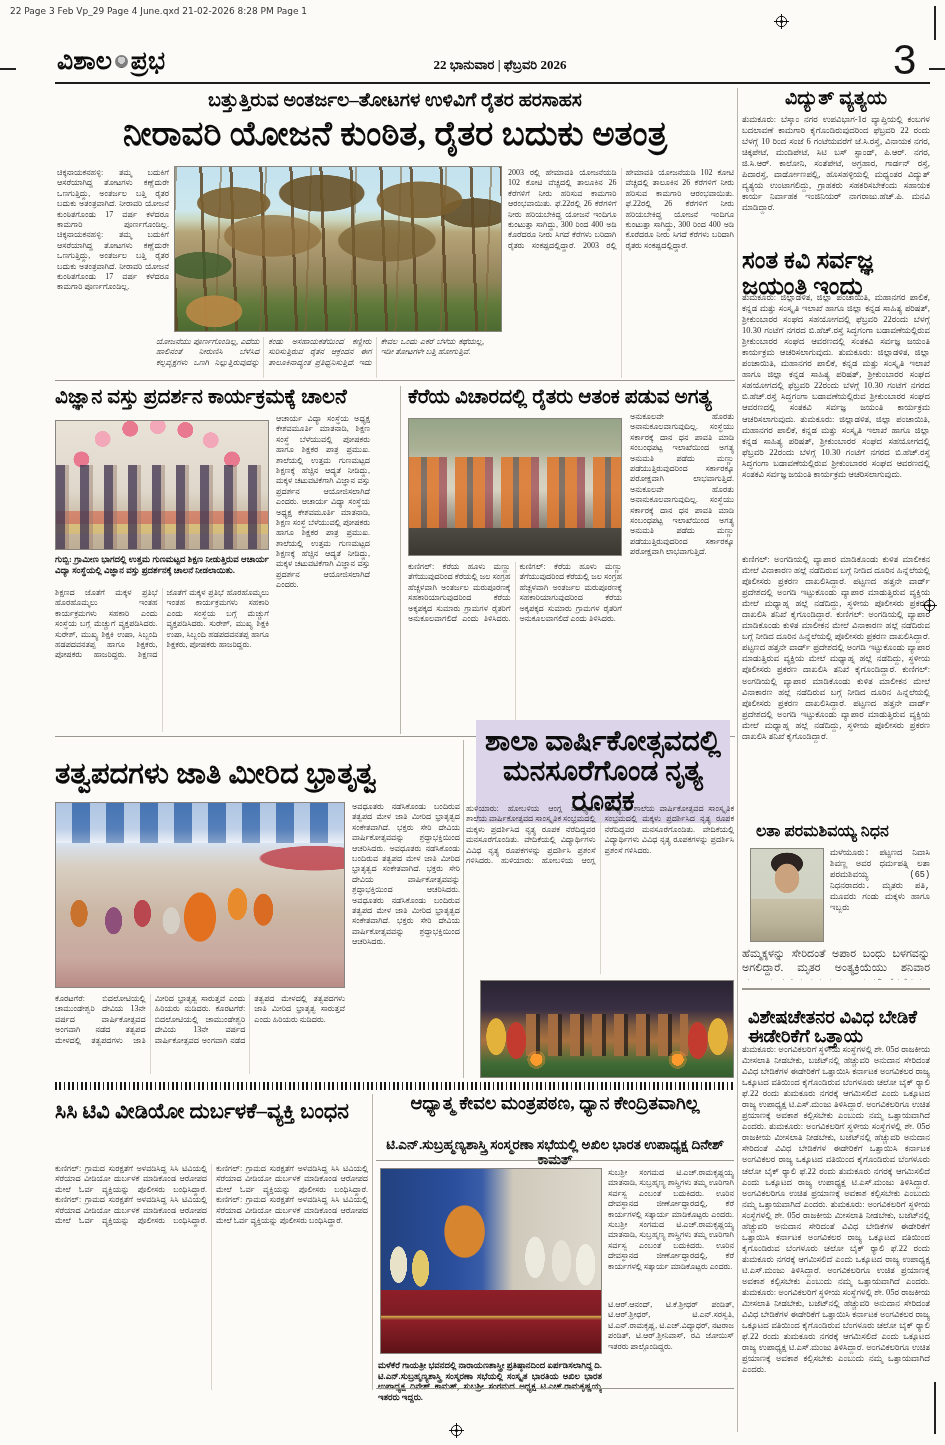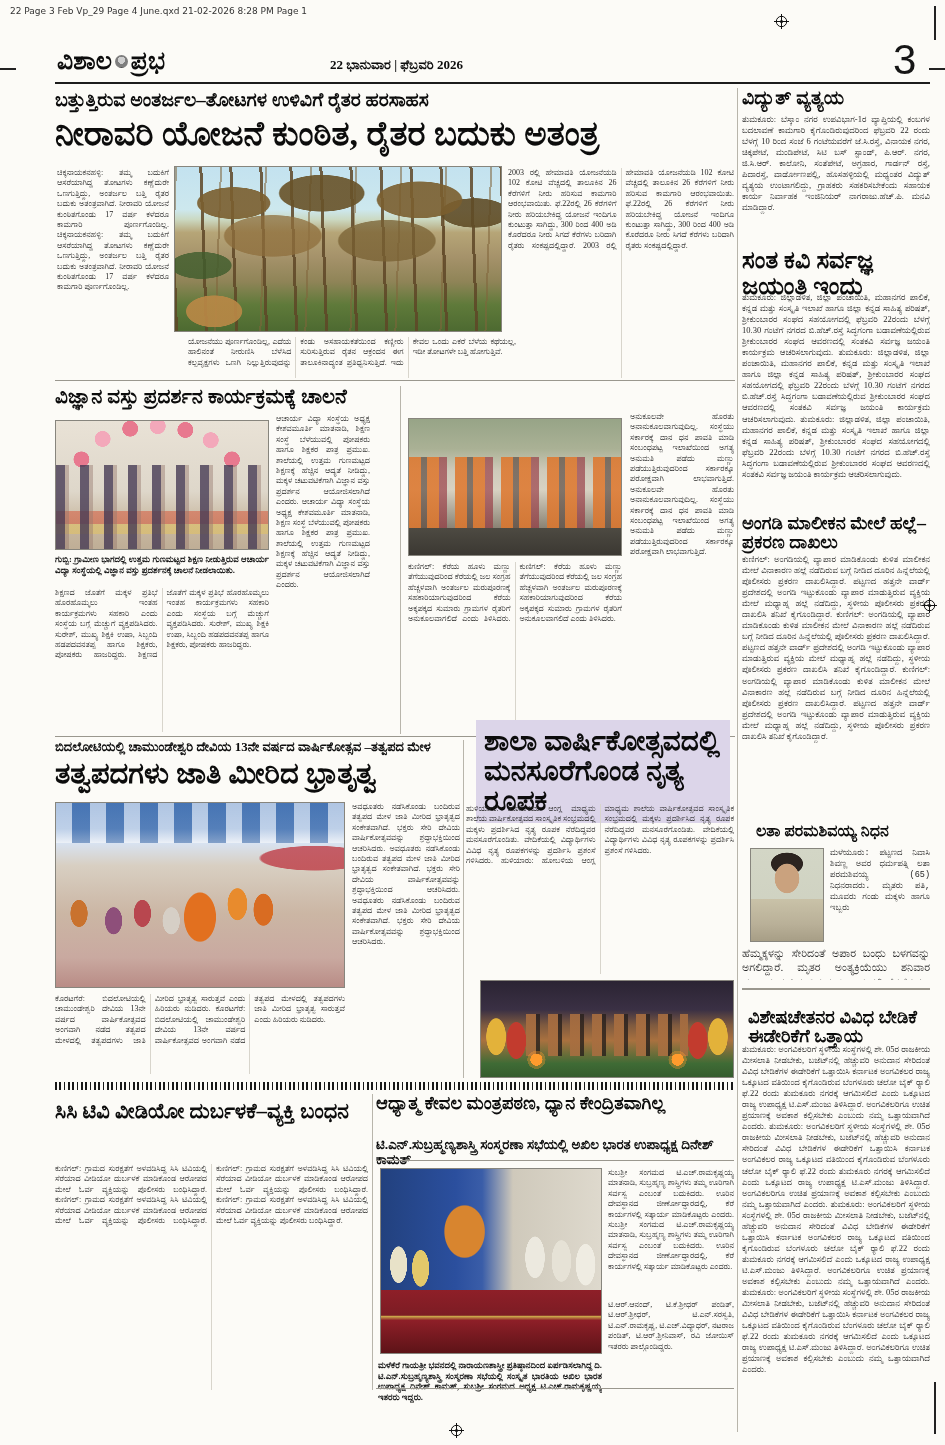--- a/index.html
+++ b/index.html
@@ -1,20 +1,20 @@
 <!DOCTYPE html>
 <html><head>
 <meta charset="utf-8">
 <style>
   html,body{margin:0;padding:0;background:#e8e8e6;}
   .page{position:relative;width:945px;height:1445px;background:#fcfbf7;
         font-family:"Liberation Serif","DejaVu Serif",serif;color:#161616;overflow:hidden;margin:0 auto;}
   .abs{position:absolute;box-sizing:border-box;}
   .hl{font-weight:700;line-height:1.08;color:#0c0c0c;}
-  .center{}
+  .center{text-align:center;}
   .slug{font-family:"DejaVu Sans",sans-serif;font-size:9px;color:#333;}
   .body-txt{font-size:8px;line-height:1.3;text-align:justify;overflow:hidden;color:#262626;}
   .cols2{column-count:2;column-gap:9px;column-rule:1px solid #d8d5cc;}
   .cols3{column-count:3;column-gap:9px;column-rule:1px solid #d8d5cc;}
   .caption{font-weight:700;font-size:8.5px;line-height:1.25;text-align:justify;overflow:hidden;}
   .hrule{background:#1c1c1c;}
   .hairline{background:#9a978e;}
   .vrule{background:#b8b5ab;width:1px;}
   .photo{border:1px solid #87857d;overflow:hidden;}
   .deco-strip{background:repeating-linear-gradient(90deg,#181818 0 2px,transparent 2px 4px,#181818 4px 6px,transparent 6px 9px,#181818 9px 10px,transparent 10px 13px);}
@@ -138,39 +138,39 @@
   <div class="abs pageno" style="left:893px;top:36px;font-size:42px;">3</div>
   <div class="abs hrule" style="left:55px;top:82px;width:875px;height:2px;"></div>
 
   <div class="abs vrule" style="left:737px;top:88px;height:1344px;"></div>
 
   <div class="abs hl center" style="left:55px;top:116px;width:680px;font-size:34px;">ನೀರಾವರಿ ಯೋಜನೆ ಕುಂಠಿತ, ರೈತರ ಬದುಕು ಅತಂತ್ರ</div>
   <div class="abs hl center" style="left:55px;top:90px;width:680px;font-size:19px;">ಬತ್ತುತ್ತಿರುವ ಅಂತರ್ಜಲ–ತೋಟಗಳ ಉಳಿವಿಗೆ ರೈತರ ಹರಸಾಹಸ</div>
 
   <div class="abs body-txt" style="left:57px;top:168px;width:112px;height:210px;">ಚಿಕ್ಕನಾಯಕನಹಳ್ಳಿ: ತಮ್ಮ ಬದುಕಿಗೆ ಆಸರೆಯಾಗಿದ್ದ ತೋಟಗಳು ಕಣ್ಣೆದುರೇ ಒಣಗುತ್ತಿದ್ದು, ಅಂತರ್ಜಲ ಬತ್ತಿ ರೈತರ ಬದುಕು ಅತಂತ್ರವಾಗಿದೆ. ನೀರಾವರಿ ಯೋಜನೆ ಕುಂಠಿತಗೊಂಡು 17 ವರ್ಷ ಕಳೆದರೂ ಕಾಮಗಾರಿ ಪೂರ್ಣಗೊಂಡಿಲ್ಲ. ಚಿಕ್ಕನಾಯಕನಹಳ್ಳಿ: ತಮ್ಮ ಬದುಕಿಗೆ ಆಸರೆಯಾಗಿದ್ದ ತೋಟಗಳು ಕಣ್ಣೆದುರೇ ಒಣಗುತ್ತಿದ್ದು, ಅಂತರ್ಜಲ ಬತ್ತಿ ರೈತರ ಬದುಕು ಅತಂತ್ರವಾಗಿದೆ. ನೀರಾವರಿ ಯೋಜನೆ ಕುಂಠಿತಗೊಂಡು 17 ವರ್ಷ ಕಳೆದರೂ ಕಾಮಗಾರಿ ಪೂರ್ಣಗೊಂಡಿಲ್ಲ.</div>
   <div class="abs photo ph-coconut" style="left:174px;top:166px;width:328px;height:166px;"></div>
-  <div class="abs body-txt cols3" style="left:188px;top:337px;width:328px;height:41px;">ಯೋಜನೆಯು ಪೂರ್ಣಗೊಂಡಿಲ್ಲ, ಎದೆಯ ಹಾಲಿನಂತೆ ನೀರುಣಿಸಿ ಬೆಳೆಸಿದ ಕಲ್ಪವೃಕ್ಷಗಳು ಒಣಗಿ ನಿಲ್ಲುತ್ತಿರುವುದನ್ನು ಕಂಡು ಅಸಹಾಯಕತೆಯಿಂದ ಕಣ್ಣೀರು ಸುರಿಸುತ್ತಿರುವ ರೈತನ ಆಕ್ರಂದನ ಈಗ ತಾಲೂಕಿನಾದ್ಯಂತ ಪ್ರತಿಧ್ವನಿಸುತ್ತಿದೆ. ಇದು ಕೇವಲ ಒಂದು ಎಕರೆ ಬೆಳೆಯ ಕಥೆಯಲ್ಲ, ಇಡೀ ತೋಟಗಳೇ ಬತ್ತಿ ಹೋಗುತ್ತಿವೆ.</div>
+  <div class="abs body-txt cols3" style="left:156px;top:337px;width:328px;height:41px;font-style:italic;">ಯೋಜನೆಯು ಪೂರ್ಣಗೊಂಡಿಲ್ಲ, ಎದೆಯ ಹಾಲಿನಂತೆ ನೀರುಣಿಸಿ ಬೆಳೆಸಿದ ಕಲ್ಪವೃಕ್ಷಗಳು ಒಣಗಿ ನಿಲ್ಲುತ್ತಿರುವುದನ್ನು ಕಂಡು ಅಸಹಾಯಕತೆಯಿಂದ ಕಣ್ಣೀರು ಸುರಿಸುತ್ತಿರುವ ರೈತನ ಆಕ್ರಂದನ ಈಗ ತಾಲೂಕಿನಾದ್ಯಂತ ಪ್ರತಿಧ್ವನಿಸುತ್ತಿದೆ. ಇದು ಕೇವಲ ಒಂದು ಎಕರೆ ಬೆಳೆಯ ಕಥೆಯಲ್ಲ, ಇಡೀ ತೋಟಗಳೇ ಬತ್ತಿ ಹೋಗುತ್ತಿವೆ.</div>
   <div class="abs body-txt cols2" style="left:508px;top:168px;width:226px;height:210px;">2003 ರಲ್ಲಿ ಹೇಮಾವತಿ ಯೋಜನೆಯಡಿ 102 ಕೋಟಿ ವೆಚ್ಚದಲ್ಲಿ ತಾಲೂಕಿನ 26 ಕೆರೆಗಳಿಗೆ ನೀರು ಹರಿಸುವ ಕಾಮಗಾರಿ ಆರಂಭವಾಯಿತು. ಫೆ.22ರಲ್ಲಿ 26 ಕೆರೆಗಳಿಗೆ ನೀರು ಹರಿಯಬೇಕಿದ್ದ ಯೋಜನೆ ಇಂದಿಗೂ ಕುಂಟುತ್ತಾ ಸಾಗಿದ್ದು, 300 ರಿಂದ 400 ಅಡಿ ಕೊರೆದರೂ ನೀರು ಸಿಗದೆ ಕೆರೆಗಳು ಬರಿದಾಗಿ ರೈತರು ಸಂಕಷ್ಟದಲ್ಲಿದ್ದಾರೆ. 2003 ರಲ್ಲಿ ಹೇಮಾವತಿ ಯೋಜನೆಯಡಿ 102 ಕೋಟಿ ವೆಚ್ಚದಲ್ಲಿ ತಾಲೂಕಿನ 26 ಕೆರೆಗಳಿಗೆ ನೀರು ಹರಿಸುವ ಕಾಮಗಾರಿ ಆರಂಭವಾಯಿತು. ಫೆ.22ರಲ್ಲಿ 26 ಕೆರೆಗಳಿಗೆ ನೀರು ಹರಿಯಬೇಕಿದ್ದ ಯೋಜನೆ ಇಂದಿಗೂ ಕುಂಟುತ್ತಾ ಸಾಗಿದ್ದು, 300 ರಿಂದ 400 ಅಡಿ ಕೊರೆದರೂ ನೀರು ಸಿಗದೆ ಕೆರೆಗಳು ಬರಿದಾಗಿ ರೈತರು ಸಂಕಷ್ಟದಲ್ಲಿದ್ದಾರೆ.</div>
 
   <div class="abs hairline" style="left:55px;top:380px;width:680px;height:1px;"></div>
 
   <div class="abs hl" style="left:55px;top:386px;width:345px;font-size:20px;">ವಿಜ್ಞಾನ ವಸ್ತು ಪ್ರದರ್ಶನ ಕಾರ್ಯಕ್ರಮಕ್ಕೆ ಚಾಲನೆ</div>
   <div class="abs photo ph-science" style="left:55px;top:420px;width:214px;height:130px;"></div>
   <div class="abs body-txt" style="left:276px;top:414px;width:94px;height:318px;">ಆಚಾರ್ಯ ವಿದ್ಯಾ ಸಂಸ್ಥೆಯ ಅಧ್ಯಕ್ಷ ಕೇಶವಮೂರ್ತಿ ಮಾತನಾಡಿ, ಶಿಕ್ಷಣ ಸಂಸ್ಥೆ ಬೆಳೆಯುವಲ್ಲಿ ಪೋಷಕರು ಹಾಗೂ ಶಿಕ್ಷಕರ ಪಾತ್ರ ಪ್ರಮುಖ. ಶಾಲೆಯಲ್ಲಿ ಉತ್ತಮ ಗುಣಮಟ್ಟದ ಶಿಕ್ಷಣಕ್ಕೆ ಹೆಚ್ಚಿನ ಆದ್ಯತೆ ನೀಡಿದ್ದು, ಮಕ್ಕಳ ಚಟುವಟಿಕೆಗಾಗಿ ವಿಜ್ಞಾನ ವಸ್ತು ಪ್ರದರ್ಶನ ಆಯೋಜಿಸಲಾಗಿದೆ ಎಂದರು. ಆಚಾರ್ಯ ವಿದ್ಯಾ ಸಂಸ್ಥೆಯ ಅಧ್ಯಕ್ಷ ಕೇಶವಮೂರ್ತಿ ಮಾತನಾಡಿ, ಶಿಕ್ಷಣ ಸಂಸ್ಥೆ ಬೆಳೆಯುವಲ್ಲಿ ಪೋಷಕರು ಹಾಗೂ ಶಿಕ್ಷಕರ ಪಾತ್ರ ಪ್ರಮುಖ. ಶಾಲೆಯಲ್ಲಿ ಉತ್ತಮ ಗುಣಮಟ್ಟದ ಶಿಕ್ಷಣಕ್ಕೆ ಹೆಚ್ಚಿನ ಆದ್ಯತೆ ನೀಡಿದ್ದು, ಮಕ್ಕಳ ಚಟುವಟಿಕೆಗಾಗಿ ವಿಜ್ಞಾನ ವಸ್ತು ಪ್ರದರ್ಶನ ಆಯೋಜಿಸಲಾಗಿದೆ ಎಂದರು.</div>
   <div class="abs caption" style="left:55px;top:554px;width:214px;height:30px;">ಗುಬ್ಬಿ: ಗ್ರಾಮೀಣ ಭಾಗದಲ್ಲಿ ಉತ್ತಮ ಗುಣಮಟ್ಟದ ಶಿಕ್ಷಣ ನೀಡುತ್ತಿರುವ ಆಚಾರ್ಯ ವಿದ್ಯಾ ಸಂಸ್ಥೆಯಲ್ಲಿ ವಿಜ್ಞಾನ ವಸ್ತು ಪ್ರದರ್ಶನಕ್ಕೆ ಚಾಲನೆ ನೀಡಲಾಯಿತು.</div>
   <div class="abs body-txt cols2" style="left:55px;top:588px;width:214px;height:144px;">ಶಿಕ್ಷಣದ ಜೊತೆಗೆ ಮಕ್ಕಳ ಪ್ರತಿಭೆ ಹೊರಹೊಮ್ಮಲು ಇಂತಹ ಕಾರ್ಯಕ್ರಮಗಳು ಸಹಕಾರಿ ಎಂದು ಸಂಸ್ಥೆಯ ಬಗ್ಗೆ ಮೆಚ್ಚುಗೆ ವ್ಯಕ್ತಪಡಿಸಿದರು. ಸುರೇಶ್, ಮುಖ್ಯ ಶಿಕ್ಷಕಿ ಉಷಾ, ಸಿಬ್ಬಂದಿ ಹಡಪದವನತಪ್ಪ ಹಾಗೂ ಶಿಕ್ಷಕರು, ಪೋಷಕರು ಹಾಜರಿದ್ದರು. ಶಿಕ್ಷಣದ ಜೊತೆಗೆ ಮಕ್ಕಳ ಪ್ರತಿಭೆ ಹೊರಹೊಮ್ಮಲು ಇಂತಹ ಕಾರ್ಯಕ್ರಮಗಳು ಸಹಕಾರಿ ಎಂದು ಸಂಸ್ಥೆಯ ಬಗ್ಗೆ ಮೆಚ್ಚುಗೆ ವ್ಯಕ್ತಪಡಿಸಿದರು. ಸುರೇಶ್, ಮುಖ್ಯ ಶಿಕ್ಷಕಿ ಉಷಾ, ಸಿಬ್ಬಂದಿ ಹಡಪದವನತಪ್ಪ ಹಾಗೂ ಶಿಕ್ಷಕರು, ಪೋಷಕರು ಹಾಜರಿದ್ದರು.</div>
   <div class="abs vrule" style="left:400px;top:386px;height:348px;"></div>
 
+  <div class="abs hl" style="left:408px;top:386px;width:328px;font-size:20px;">ಕೆರೆಯ ವಿಚಾರದಲ್ಲಿ ರೈತರು ಆತಂಕ ಪಡುವ ಅಗತ್ಯ</div>
   <div class="abs photo ph-kere" style="left:408px;top:418px;width:214px;height:138px;"></div>
   <div class="abs body-txt" style="left:630px;top:412px;width:104px;height:320px;">ಅನುಕೂಲವೇ ಹೊರತು ಅನಾನುಕೂಲವಾಗುವುದಿಲ್ಲ. ಸಂಸ್ಥೆಯು ಸರ್ಕಾರಕ್ಕೆ ದಾನ ಧನ ಪಾವತಿ ಮಾಡಿ ಸಂಬಂಧಪಟ್ಟ ಇಲಾಖೆಯಿಂದ ಅಗತ್ಯ ಅನುಮತಿ ಪಡೆದು ಮಣ್ಣು ಪಡೆಯುತ್ತಿರುವುದರಿಂದ ಸರ್ಕಾರಕ್ಕೂ ಪರೋಕ್ಷವಾಗಿ ಲಾಭವಾಗುತ್ತಿದೆ. ಅನುಕೂಲವೇ ಹೊರತು ಅನಾನುಕೂಲವಾಗುವುದಿಲ್ಲ. ಸಂಸ್ಥೆಯು ಸರ್ಕಾರಕ್ಕೆ ದಾನ ಧನ ಪಾವತಿ ಮಾಡಿ ಸಂಬಂಧಪಟ್ಟ ಇಲಾಖೆಯಿಂದ ಅಗತ್ಯ ಅನುಮತಿ ಪಡೆದು ಮಣ್ಣು ಪಡೆಯುತ್ತಿರುವುದರಿಂದ ಸರ್ಕಾರಕ್ಕೂ ಪರೋಕ್ಷವಾಗಿ ಲಾಭವಾಗುತ್ತಿದೆ.</div>
   <div class="abs body-txt cols2" style="left:408px;top:562px;width:214px;height:170px;">ಕುಣಿಗಲ್: ಕೆರೆಯ ಹೂಳು ಮಣ್ಣು ತೆಗೆಯುವುದರಿಂದ ಕೆರೆಯಲ್ಲಿ ಜಲ ಸಂಗ್ರಹ ಹೆಚ್ಚಳವಾಗಿ ಅಂತರ್ಜಲ ಮರುಪೂರಣಕ್ಕೆ ಸಹಕಾರಿಯಾಗುವುದರಿಂದ ಕೆರೆಯ ಅಕ್ಕಪಕ್ಕದ ಸುಮಾರು ಗ್ರಾಮಗಳ ರೈತರಿಗೆ ಅನುಕೂಲವಾಗಲಿದೆ ಎಂದು ತಿಳಿಸಿದರು. ಕುಣಿಗಲ್: ಕೆರೆಯ ಹೂಳು ಮಣ್ಣು ತೆಗೆಯುವುದರಿಂದ ಕೆರೆಯಲ್ಲಿ ಜಲ ಸಂಗ್ರಹ ಹೆಚ್ಚಳವಾಗಿ ಅಂತರ್ಜಲ ಮರುಪೂರಣಕ್ಕೆ ಸಹಕಾರಿಯಾಗುವುದರಿಂದ ಕೆರೆಯ ಅಕ್ಕಪಕ್ಕದ ಸುಮಾರು ಗ್ರಾಮಗಳ ರೈತರಿಗೆ ಅನುಕೂಲವಾಗಲಿದೆ ಎಂದು ತಿಳಿಸಿದರು.</div>
 
   <div class="abs hairline" style="left:55px;top:736px;width:680px;height:1px;"></div>
 
-  <div class="abs hl" style="left:55px;top:740px;width:405px;font-size:13px;">ಬಿದಲೋಟಿಯಲ್ಲಿ ಚಾಮುಂಡೇಶ್ವರಿ ದೇವಿಯ 13ನೇ ವರ್ಷದ ವಾರ್ಷಿಕೋತ್ಸವ –ತತ್ವಪದ ಮೇಳ</div>
   <div class="abs hl" style="left:55px;top:758px;width:405px;font-size:29px;">ತತ್ವಪದಗಳು ಜಾತಿ ಮೀರಿದ ಭ್ರಾತೃತ್ವ</div>
   <div class="abs photo ph-tattva" style="left:55px;top:802px;width:290px;height:186px;"></div>
   <div class="abs body-txt" style="left:352px;top:802px;width:108px;height:272px;">ಅವಧೂತರು ನಡೆಸಿಕೊಂಡು ಬಂದಿರುವ ತತ್ವಪದ ಮೇಳ ಜಾತಿ ಮೀರಿದ ಭ್ರಾತೃತ್ವದ ಸಂಕೇತವಾಗಿದೆ. ಭಕ್ತರು ಸೇರಿ ದೇವಿಯ ವಾರ್ಷಿಕೋತ್ಸವವನ್ನು ಶ್ರದ್ಧಾಭಕ್ತಿಯಿಂದ ಆಚರಿಸಿದರು. ಅವಧೂತರು ನಡೆಸಿಕೊಂಡು ಬಂದಿರುವ ತತ್ವಪದ ಮೇಳ ಜಾತಿ ಮೀರಿದ ಭ್ರಾತೃತ್ವದ ಸಂಕೇತವಾಗಿದೆ. ಭಕ್ತರು ಸೇರಿ ದೇವಿಯ ವಾರ್ಷಿಕೋತ್ಸವವನ್ನು ಶ್ರದ್ಧಾಭಕ್ತಿಯಿಂದ ಆಚರಿಸಿದರು. ಅವಧೂತರು ನಡೆಸಿಕೊಂಡು ಬಂದಿರುವ ತತ್ವಪದ ಮೇಳ ಜಾತಿ ಮೀರಿದ ಭ್ರಾತೃತ್ವದ ಸಂಕೇತವಾಗಿದೆ. ಭಕ್ತರು ಸೇರಿ ದೇವಿಯ ವಾರ್ಷಿಕೋತ್ಸವವನ್ನು ಶ್ರದ್ಧಾಭಕ್ತಿಯಿಂದ ಆಚರಿಸಿದರು.</div>
   <div class="abs body-txt cols3" style="left:55px;top:994px;width:290px;height:80px;">ಕೊರಟಗೆರೆ: ಬಿದಲೋಟಿಯಲ್ಲಿ ಚಾಮುಂಡೇಶ್ವರಿ ದೇವಿಯ 13ನೇ ವರ್ಷದ ವಾರ್ಷಿಕೋತ್ಸವದ ಅಂಗವಾಗಿ ನಡೆದ ತತ್ವಪದ ಮೇಳದಲ್ಲಿ ತತ್ವಪದಗಳು ಜಾತಿ ಮೀರಿದ ಭ್ರಾತೃತ್ವ ಸಾರುತ್ತವೆ ಎಂದು ಹಿರಿಯರು ನುಡಿದರು. ಕೊರಟಗೆರೆ: ಬಿದಲೋಟಿಯಲ್ಲಿ ಚಾಮುಂಡೇಶ್ವರಿ ದೇವಿಯ 13ನೇ ವರ್ಷದ ವಾರ್ಷಿಕೋತ್ಸವದ ಅಂಗವಾಗಿ ನಡೆದ ತತ್ವಪದ ಮೇಳದಲ್ಲಿ ತತ್ವಪದಗಳು ಜಾತಿ ಮೀರಿದ ಭ್ರಾತೃತ್ವ ಸಾರುತ್ತವೆ ಎಂದು ಹಿರಿಯರು ನುಡಿದರು.</div>
   <div class="abs vrule" style="left:463px;top:740px;height:338px;"></div>
 
   <div class="abs lavender-box hl center" style="left:476px;top:720px;width:254px;font-size:28px;">ಶಾಲಾ ವಾರ್ಷಿಕೋತ್ಸವದಲ್ಲಿ ಮನಸೂರೆಗೊಂಡ ನೃತ್ಯ ರೂಪಕ</div>
   <div class="abs body-txt cols2" style="left:466px;top:804px;width:268px;height:170px;">ಹುಳಿಯಾರು: ಹೋಬಳಿಯ ಆಂಗ್ಲ ಮಾಧ್ಯಮ ಶಾಲೆಯ ವಾರ್ಷಿಕೋತ್ಸವದ ಸಾಂಸ್ಕೃತಿಕ ಸಂಭ್ರಮದಲ್ಲಿ ಮಕ್ಕಳು ಪ್ರದರ್ಶಿಸಿದ ನೃತ್ಯ ರೂಪಕ ನೆರೆದಿದ್ದವರ ಮನಸೂರೆಗೊಂಡಿತು. ವೇದಿಕೆಯಲ್ಲಿ ವಿದ್ಯಾರ್ಥಿಗಳು ವಿವಿಧ ನೃತ್ಯ ರೂಪಕಗಳನ್ನು ಪ್ರದರ್ಶಿಸಿ ಪ್ರಶಂಸೆ ಗಳಿಸಿದರು. ಹುಳಿಯಾರು: ಹೋಬಳಿಯ ಆಂಗ್ಲ ಮಾಧ್ಯಮ ಶಾಲೆಯ ವಾರ್ಷಿಕೋತ್ಸವದ ಸಾಂಸ್ಕೃತಿಕ ಸಂಭ್ರಮದಲ್ಲಿ ಮಕ್ಕಳು ಪ್ರದರ್ಶಿಸಿದ ನೃತ್ಯ ರೂಪಕ ನೆರೆದಿದ್ದವರ ಮನಸೂರೆಗೊಂಡಿತು. ವೇದಿಕೆಯಲ್ಲಿ ವಿದ್ಯಾರ್ಥಿಗಳು ವಿವಿಧ ನೃತ್ಯ ರೂಪಕಗಳನ್ನು ಪ್ರದರ್ಶಿಸಿ ಪ್ರಶಂಸೆ ಗಳಿಸಿದರು.</div>
   <div class="abs photo ph-school" style="left:480px;top:980px;width:254px;height:98px;"></div>
 
@@ -188,21 +188,20 @@
   <div class="abs body-txt" style="left:608px;top:1300px;width:126px;height:84px;">ಟಿ.ಆರ್.ಆನಂದ್, ಟಿ.ಕೆ.ಶ್ರೀಧರ್ ಪಂಡಿತ್, ಟಿ.ಆರ್.ಶ್ರೀಧರ್, ಟಿ.ಎನ್.ಸರಸ್ವತಿ, ಟಿ.ಎನ್.ರಾಮಕೃಷ್ಣ, ಟಿ.ಎಚ್.ವಿದ್ಯಾಧರ್, ನಟರಾಜ ಪಂಡಿತ್, ಟಿ.ಆರ್.ಶ್ರೀನಿವಾಸ್, ರವಿ ಜೋಯಿಸ್ ಇತರರು ಪಾಲ್ಗೊಂಡಿದ್ದರು.</div>
   <div class="abs caption" style="left:378px;top:1360px;width:224px;height:44px;">ಮಳೆಕೆರೆ ಗಾಯತ್ರೀ ಭವನದಲ್ಲಿ ನಾರಾಯಣಶಾಸ್ತ್ರೀ ಪ್ರತಿಷ್ಠಾನದಿಂದ ಏರ್ಪಡಿಸಲಾಗಿದ್ದ ದಿ. ಟಿ.ಎನ್.ಸುಬ್ರಹ್ಮಣ್ಯಶಾಸ್ತ್ರಿ ಸಂಸ್ಮರಣಾ ಸಭೆಯಲ್ಲಿ ಸಂಸ್ಕೃತ ಭಾರತಿಯ ಅಖಿಲ ಭಾರತ ಉಪಾಧ್ಯಕ್ಷ ದಿನೇಶ್ ಕಾಮತ್, ಸುಬಶ್ರೀ ಸಂಗಮದ ಅಧ್ಯಕ್ಷ ಟಿ.ಎಚ್.ರಾಮಕೃಷ್ಣಯ್ಯ ಇತರರು ಇದ್ದರು.</div>
   <div class="abs hairline" style="left:376px;top:1388px;width:358px;height:1px;"></div>
 
   <div class="abs hl center" style="left:742px;top:88px;width:188px;font-size:19px;">ವಿದ್ಯುತ್ ವ್ಯತ್ಯಯ</div>
   <div class="abs body-txt" style="left:742px;top:114px;width:188px;height:128px;font-size:8.5px;">ತುಮಕೂರು: ಬೆಸ್ಕಾಂ ನಗರ ಉಪವಿಭಾಗ-1ರ ವ್ಯಾಪ್ತಿಯಲ್ಲಿ ಕಂಬಗಳ ಬದಲಾವಣೆ ಕಾಮಗಾರಿ ಕೈಗೊಂಡಿರುವುದರಿಂದ ಫೆಬ್ರವರಿ 22 ರಂದು ಬೆಳಗ್ಗೆ 10 ರಿಂದ ಸಂಜೆ 6 ಗಂಟೆಯವರೆಗೆ ಜೆ.ಸಿ.ರಸ್ತೆ, ವಿನಾಯಕ ನಗರ, ಚಿಕ್ಕಪೇಟೆ, ಮಂಡಿಪೇಟೆ, ಸಿಟಿ ಬಸ್ ಸ್ಟಾಂಡ್, ಪಿ.ಆರ್. ನಗರ, ಜಿ.ಸಿ.ಆರ್. ಕಾಲೋನಿ, ಸಂತೆಪೇಟೆ, ಅಗ್ರಹಾರ, ಗಾರ್ಡನ್ ರಸ್ತೆ, ಪಿದಾರಸ್ತೆ, ವಾರ್ಡೋಣಪಲ್ಲಿ, ಹೊಸಹಳ್ಳಿಯಲ್ಲಿ ಮಧ್ಯಂತರ ವಿದ್ಯುತ್ ವ್ಯತ್ಯಯ ಉಂಟಾಗಲಿದ್ದು, ಗ್ರಾಹಕರು ಸಹಕರಿಸಬೇಕೆಂದು ಸಹಾಯಕ ಕಾರ್ಯ ನಿರ್ವಾಹಕ ಇಂಜಿನಿಯರ್ ನಾಗರಾಜು.ಹೆಚ್.ಪಿ. ಮನವಿ ಮಾಡಿದ್ದಾರೆ.</div>
 
   <div class="abs hl" style="left:742px;top:248px;width:188px;font-size:24px;">ಸಂತ ಕವಿ ಸರ್ವಜ್ಞ ಜಯಂತಿ ಇಂದು</div>
   <div class="abs body-txt" style="left:742px;top:292px;width:188px;height:218px;font-size:8.5px;">ತುಮಕೂರು: ಜಿಲ್ಲಾಡಳಿತ, ಜಿಲ್ಲಾ ಪಂಚಾಯಿತಿ, ಮಹಾನಗರ ಪಾಲಿಕೆ, ಕನ್ನಡ ಮತ್ತು ಸಂಸ್ಕೃತಿ ಇಲಾಖೆ ಹಾಗೂ ಜಿಲ್ಲಾ ಕನ್ನಡ ಸಾಹಿತ್ಯ ಪರಿಷತ್, ಶ್ರೀಕುಂಬಾರರ ಸಂಘದ ಸಹಯೋಗದಲ್ಲಿ ಫೆಬ್ರವರಿ 22ರಂದು ಬೆಳಗ್ಗೆ 10.30 ಗಂಟೆಗೆ ನಗರದ ಬಿ.ಹೆಚ್.ರಸ್ತೆ ಸಿದ್ಧಗಂಗಾ ಬಡಾವಣೆಯಲ್ಲಿರುವ ಶ್ರೀಕುಂಬಾರರ ಸಂಘದ ಆವರಣದಲ್ಲಿ ಸಂತಕವಿ ಸರ್ವಜ್ಞ ಜಯಂತಿ ಕಾರ್ಯಕ್ರಮ ಆಚರಿಸಲಾಗುವುದು. ತುಮಕೂರು: ಜಿಲ್ಲಾಡಳಿತ, ಜಿಲ್ಲಾ ಪಂಚಾಯಿತಿ, ಮಹಾನಗರ ಪಾಲಿಕೆ, ಕನ್ನಡ ಮತ್ತು ಸಂಸ್ಕೃತಿ ಇಲಾಖೆ ಹಾಗೂ ಜಿಲ್ಲಾ ಕನ್ನಡ ಸಾಹಿತ್ಯ ಪರಿಷತ್, ಶ್ರೀಕುಂಬಾರರ ಸಂಘದ ಸಹಯೋಗದಲ್ಲಿ ಫೆಬ್ರವರಿ 22ರಂದು ಬೆಳಗ್ಗೆ 10.30 ಗಂಟೆಗೆ ನಗರದ ಬಿ.ಹೆಚ್.ರಸ್ತೆ ಸಿದ್ಧಗಂಗಾ ಬಡಾವಣೆಯಲ್ಲಿರುವ ಶ್ರೀಕುಂಬಾರರ ಸಂಘದ ಆವರಣದಲ್ಲಿ ಸಂತಕವಿ ಸರ್ವಜ್ಞ ಜಯಂತಿ ಕಾರ್ಯಕ್ರಮ ಆಚರಿಸಲಾಗುವುದು. ತುಮಕೂರು: ಜಿಲ್ಲಾಡಳಿತ, ಜಿಲ್ಲಾ ಪಂಚಾಯಿತಿ, ಮಹಾನಗರ ಪಾಲಿಕೆ, ಕನ್ನಡ ಮತ್ತು ಸಂಸ್ಕೃತಿ ಇಲಾಖೆ ಹಾಗೂ ಜಿಲ್ಲಾ ಕನ್ನಡ ಸಾಹಿತ್ಯ ಪರಿಷತ್, ಶ್ರೀಕುಂಬಾರರ ಸಂಘದ ಸಹಯೋಗದಲ್ಲಿ ಫೆಬ್ರವರಿ 22ರಂದು ಬೆಳಗ್ಗೆ 10.30 ಗಂಟೆಗೆ ನಗರದ ಬಿ.ಹೆಚ್.ರಸ್ತೆ ಸಿದ್ಧಗಂಗಾ ಬಡಾವಣೆಯಲ್ಲಿರುವ ಶ್ರೀಕುಂಬಾರರ ಸಂಘದ ಆವರಣದಲ್ಲಿ ಸಂತಕವಿ ಸರ್ವಜ್ಞ ಜಯಂತಿ ಕಾರ್ಯಕ್ರಮ ಆಚರಿಸಲಾಗುವುದು.</div>
 
-  <div class="abs hl" style="left:742px;top:514px;width:188px;font-size:18px;">ಅಂಗಡಿ ಮಾಲೀಕನ ಮೇಲೆ ಹಲ್ಲೆ– ಪ್ರಕರಣ ದಾಖಲು</div>
   <div class="abs body-txt" style="left:742px;top:554px;width:188px;height:260px;font-size:8.5px;">ಕುಣಿಗಲ್: ಅಂಗಡಿಯಲ್ಲಿ ವ್ಯಾಪಾರ ಮಾಡಿಕೊಂಡು ಕುಳಿತ ಮಾಲೀಕನ ಮೇಲೆ ವಿನಾಕಾರಣ ಹಲ್ಲೆ ನಡೆದಿರುವ ಬಗ್ಗೆ ನೀಡಿದ ದೂರಿನ ಹಿನ್ನೆಲೆಯಲ್ಲಿ ಪೊಲೀಸರು ಪ್ರಕರಣ ದಾಖಲಿಸಿದ್ದಾರೆ. ಪಟ್ಟಣದ ಹತ್ತನೇ ವಾರ್ಡ್ ಪ್ರದೇಶದಲ್ಲಿ ಅಂಗಡಿ ಇಟ್ಟುಕೊಂಡು ವ್ಯಾಪಾರ ಮಾಡುತ್ತಿರುವ ವ್ಯಕ್ತಿಯ ಮೇಲೆ ಮಧ್ಯಾಹ್ನ ಹಲ್ಲೆ ನಡೆದಿದ್ದು, ಸ್ಥಳೀಯ ಪೊಲೀಸರು ಪ್ರಕರಣ ದಾಖಲಿಸಿ ತನಿಖೆ ಕೈಗೊಂಡಿದ್ದಾರೆ. ಕುಣಿಗಲ್: ಅಂಗಡಿಯಲ್ಲಿ ವ್ಯಾಪಾರ ಮಾಡಿಕೊಂಡು ಕುಳಿತ ಮಾಲೀಕನ ಮೇಲೆ ವಿನಾಕಾರಣ ಹಲ್ಲೆ ನಡೆದಿರುವ ಬಗ್ಗೆ ನೀಡಿದ ದೂರಿನ ಹಿನ್ನೆಲೆಯಲ್ಲಿ ಪೊಲೀಸರು ಪ್ರಕರಣ ದಾಖಲಿಸಿದ್ದಾರೆ. ಪಟ್ಟಣದ ಹತ್ತನೇ ವಾರ್ಡ್ ಪ್ರದೇಶದಲ್ಲಿ ಅಂಗಡಿ ಇಟ್ಟುಕೊಂಡು ವ್ಯಾಪಾರ ಮಾಡುತ್ತಿರುವ ವ್ಯಕ್ತಿಯ ಮೇಲೆ ಮಧ್ಯಾಹ್ನ ಹಲ್ಲೆ ನಡೆದಿದ್ದು, ಸ್ಥಳೀಯ ಪೊಲೀಸರು ಪ್ರಕರಣ ದಾಖಲಿಸಿ ತನಿಖೆ ಕೈಗೊಂಡಿದ್ದಾರೆ. ಕುಣಿಗಲ್: ಅಂಗಡಿಯಲ್ಲಿ ವ್ಯಾಪಾರ ಮಾಡಿಕೊಂಡು ಕುಳಿತ ಮಾಲೀಕನ ಮೇಲೆ ವಿನಾಕಾರಣ ಹಲ್ಲೆ ನಡೆದಿರುವ ಬಗ್ಗೆ ನೀಡಿದ ದೂರಿನ ಹಿನ್ನೆಲೆಯಲ್ಲಿ ಪೊಲೀಸರು ಪ್ರಕರಣ ದಾಖಲಿಸಿದ್ದಾರೆ. ಪಟ್ಟಣದ ಹತ್ತನೇ ವಾರ್ಡ್ ಪ್ರದೇಶದಲ್ಲಿ ಅಂಗಡಿ ಇಟ್ಟುಕೊಂಡು ವ್ಯಾಪಾರ ಮಾಡುತ್ತಿರುವ ವ್ಯಕ್ತಿಯ ಮೇಲೆ ಮಧ್ಯಾಹ್ನ ಹಲ್ಲೆ ನಡೆದಿದ್ದು, ಸ್ಥಳೀಯ ಪೊಲೀಸರು ಪ್ರಕರಣ ದಾಖಲಿಸಿ ತನಿಖೆ ಕೈಗೊಂಡಿದ್ದಾರೆ.</div>
 
   <div class="abs hl" style="left:756px;top:822px;width:188px;font-size:16px;">ಲತಾ ಪರಮಶಿವಯ್ಯ ನಿಧನ</div>
   <div class="abs photo ph-portrait" style="left:750px;top:848px;width:74px;height:94px;"></div>
   <div class="abs body-txt" style="left:830px;top:848px;width:100px;height:94px;font-size:8.5px;font-family:Liberation Mono, monospace;">ಮಳೆಯೂರು: ಪಟ್ಟಣದ ನಿವಾಸಿ ಶಿವಣ್ಣ ಅವರ ಧರ್ಮಪತ್ನಿ ಲತಾ ಪರಮಶಿವಯ್ಯ (65) ನಿಧನರಾದರು. ಮೃತರು ಪತಿ, ಮೂವರು ಗಂಡು ಮಕ್ಕಳು ಹಾಗೂ ಇಬ್ಬರು</div>
   <div class="abs body-txt" style="left:742px;top:946px;width:188px;height:34px;font-size:11px;">ಹೆಮ್ಮಕ್ಕಳನ್ನು ಸೇರಿದಂತೆ ಅಪಾರ ಬಂಧು ಬಳಗವನ್ನು ಅಗಲಿದ್ದಾರೆ. ಮೃತರ ಅಂತ್ಯಕ್ರಿಯೆಯು ಶನಿವಾರ ಮಧ್ಯಾಹ್ನ ಹುಳಿಯಾರಿನ ಮುಕ್ತಿ ಧಾಮದಲ್ಲಿ ನೆರವೇರಿತು.</div>
 
   <div class="abs hairline" style="left:742px;top:988px;width:188px;height:2px;"></div>
   <div class="abs hl" style="left:748px;top:996px;width:182px;font-size:18px;margin-top:12px;">ವಿಶೇಷಚೇತನರ ವಿವಿಧ ಬೇಡಿಕೆ ಈಡೇರಿಕೆಗೆ ಒತ್ತಾಯ</div>
   <div class="abs body-txt" style="left:742px;top:1044px;width:188px;height:386px;font-size:8.5px;">ತುಮಕೂರು: ಅಂಗವಿಕಲರಿಗೆ ಸ್ಥಳೀಯ ಸಂಸ್ಥೆಗಳಲ್ಲಿ ಶೇ. 05ರ ರಾಜಕೀಯ ಮೀಸಲಾತಿ ನೀಡಬೇಕು, ಬಜೆಟ್‌ನಲ್ಲಿ ಹೆಚ್ಚುವರಿ ಅನುದಾನ ಸೇರಿದಂತೆ ವಿವಿಧ ಬೇಡಿಕೆಗಳ ಈಡೇರಿಕೆಗೆ ಒತ್ತಾಯಿಸಿ ಕರ್ನಾಟಕ ಅಂಗವಿಕಲರ ರಾಜ್ಯ ಒಕ್ಕೂಟದ ವತಿಯಿಂದ ಕೈಗೊಂಡಿರುವ ಬೆಂಗಳೂರು ಚಲೋ ಬೈಕ್ ರ‍್ಯಾಲಿ ಫೆ.22 ರಂದು ತುಮಕೂರು ನಗರಕ್ಕೆ ಆಗಮಿಸಲಿದೆ ಎಂದು ಒಕ್ಕೂಟದ ರಾಜ್ಯ ಉಪಾಧ್ಯಕ್ಷ ಟಿ.ಎಸ್.ಮಂಜು ತಿಳಿಸಿದ್ದಾರೆ. ಅಂಗವಿಕಲರಿಗೂ ಉಚಿತ ಪ್ರಯಾಣಕ್ಕೆ ಅವಕಾಶ ಕಲ್ಪಿಸಬೇಕು ಎಂಬುದು ನಮ್ಮ ಒತ್ತಾಯವಾಗಿದೆ ಎಂದರು. ತುಮಕೂರು: ಅಂಗವಿಕಲರಿಗೆ ಸ್ಥಳೀಯ ಸಂಸ್ಥೆಗಳಲ್ಲಿ ಶೇ. 05ರ ರಾಜಕೀಯ ಮೀಸಲಾತಿ ನೀಡಬೇಕು, ಬಜೆಟ್‌ನಲ್ಲಿ ಹೆಚ್ಚುವರಿ ಅನುದಾನ ಸೇರಿದಂತೆ ವಿವಿಧ ಬೇಡಿಕೆಗಳ ಈಡೇರಿಕೆಗೆ ಒತ್ತಾಯಿಸಿ ಕರ್ನಾಟಕ ಅಂಗವಿಕಲರ ರಾಜ್ಯ ಒಕ್ಕೂಟದ ವತಿಯಿಂದ ಕೈಗೊಂಡಿರುವ ಬೆಂಗಳೂರು ಚಲೋ ಬೈಕ್ ರ‍್ಯಾಲಿ ಫೆ.22 ರಂದು ತುಮಕೂರು ನಗರಕ್ಕೆ ಆಗಮಿಸಲಿದೆ ಎಂದು ಒಕ್ಕೂಟದ ರಾಜ್ಯ ಉಪಾಧ್ಯಕ್ಷ ಟಿ.ಎಸ್.ಮಂಜು ತಿಳಿಸಿದ್ದಾರೆ. ಅಂಗವಿಕಲರಿಗೂ ಉಚಿತ ಪ್ರಯಾಣಕ್ಕೆ ಅವಕಾಶ ಕಲ್ಪಿಸಬೇಕು ಎಂಬುದು ನಮ್ಮ ಒತ್ತಾಯವಾಗಿದೆ ಎಂದರು. ತುಮಕೂರು: ಅಂಗವಿಕಲರಿಗೆ ಸ್ಥಳೀಯ ಸಂಸ್ಥೆಗಳಲ್ಲಿ ಶೇ. 05ರ ರಾಜಕೀಯ ಮೀಸಲಾತಿ ನೀಡಬೇಕು, ಬಜೆಟ್‌ನಲ್ಲಿ ಹೆಚ್ಚುವರಿ ಅನುದಾನ ಸೇರಿದಂತೆ ವಿವಿಧ ಬೇಡಿಕೆಗಳ ಈಡೇರಿಕೆಗೆ ಒತ್ತಾಯಿಸಿ ಕರ್ನಾಟಕ ಅಂಗವಿಕಲರ ರಾಜ್ಯ ಒಕ್ಕೂಟದ ವತಿಯಿಂದ ಕೈಗೊಂಡಿರುವ ಬೆಂಗಳೂರು ಚಲೋ ಬೈಕ್ ರ‍್ಯಾಲಿ ಫೆ.22 ರಂದು ತುಮಕೂರು ನಗರಕ್ಕೆ ಆಗಮಿಸಲಿದೆ ಎಂದು ಒಕ್ಕೂಟದ ರಾಜ್ಯ ಉಪಾಧ್ಯಕ್ಷ ಟಿ.ಎಸ್.ಮಂಜು ತಿಳಿಸಿದ್ದಾರೆ. ಅಂಗವಿಕಲರಿಗೂ ಉಚಿತ ಪ್ರಯಾಣಕ್ಕೆ ಅವಕಾಶ ಕಲ್ಪಿಸಬೇಕು ಎಂಬುದು ನಮ್ಮ ಒತ್ತಾಯವಾಗಿದೆ ಎಂದರು. ತುಮಕೂರು: ಅಂಗವಿಕಲರಿಗೆ ಸ್ಥಳೀಯ ಸಂಸ್ಥೆಗಳಲ್ಲಿ ಶೇ. 05ರ ರಾಜಕೀಯ ಮೀಸಲಾತಿ ನೀಡಬೇಕು, ಬಜೆಟ್‌ನಲ್ಲಿ ಹೆಚ್ಚುವರಿ ಅನುದಾನ ಸೇರಿದಂತೆ ವಿವಿಧ ಬೇಡಿಕೆಗಳ ಈಡೇರಿಕೆಗೆ ಒತ್ತಾಯಿಸಿ ಕರ್ನಾಟಕ ಅಂಗವಿಕಲರ ರಾಜ್ಯ ಒಕ್ಕೂಟದ ವತಿಯಿಂದ ಕೈಗೊಂಡಿರುವ ಬೆಂಗಳೂರು ಚಲೋ ಬೈಕ್ ರ‍್ಯಾಲಿ ಫೆ.22 ರಂದು ತುಮಕೂರು ನಗರಕ್ಕೆ ಆಗಮಿಸಲಿದೆ ಎಂದು ಒಕ್ಕೂಟದ ರಾಜ್ಯ ಉಪಾಧ್ಯಕ್ಷ ಟಿ.ಎಸ್.ಮಂಜು ತಿಳಿಸಿದ್ದಾರೆ. ಅಂಗವಿಕಲರಿಗೂ ಉಚಿತ ಪ್ರಯಾಣಕ್ಕೆ ಅವಕಾಶ ಕಲ್ಪಿಸಬೇಕು ಎಂಬುದು ನಮ್ಮ ಒತ್ತಾಯವಾಗಿದೆ ಎಂದರು.</div>

